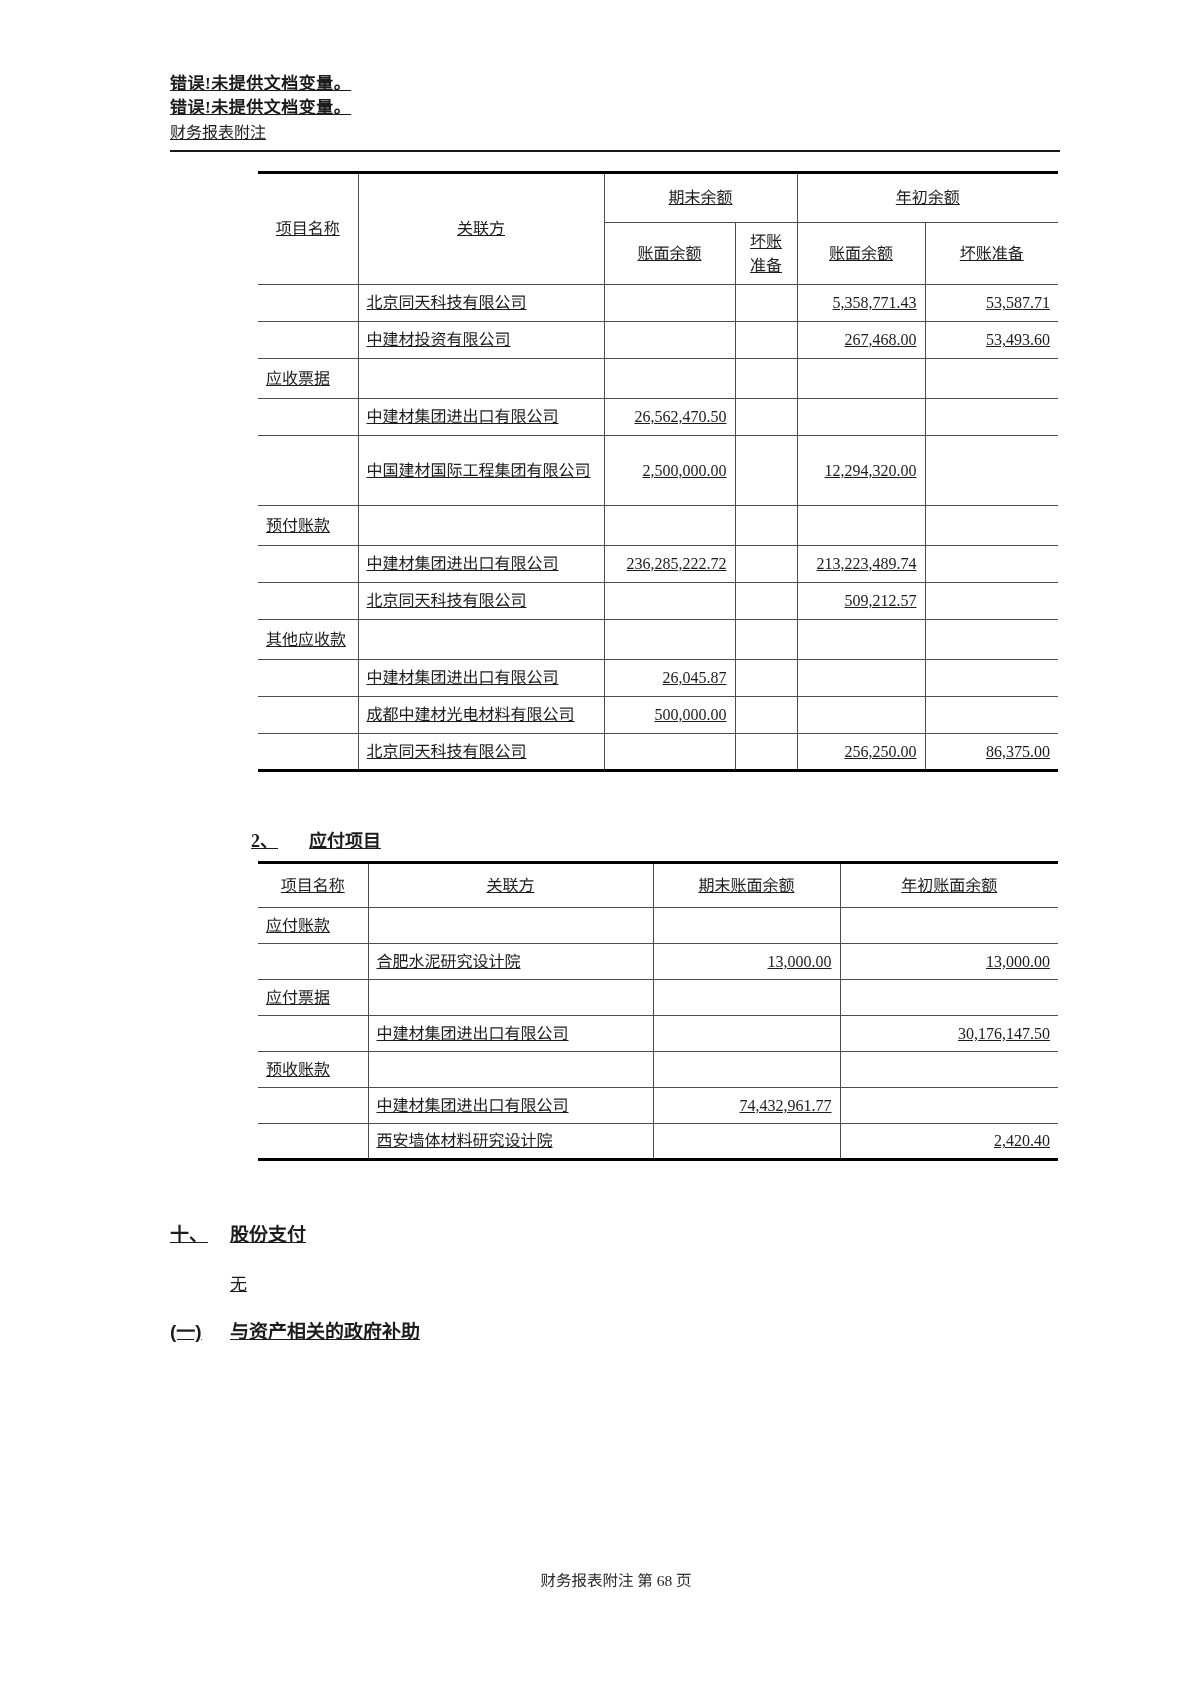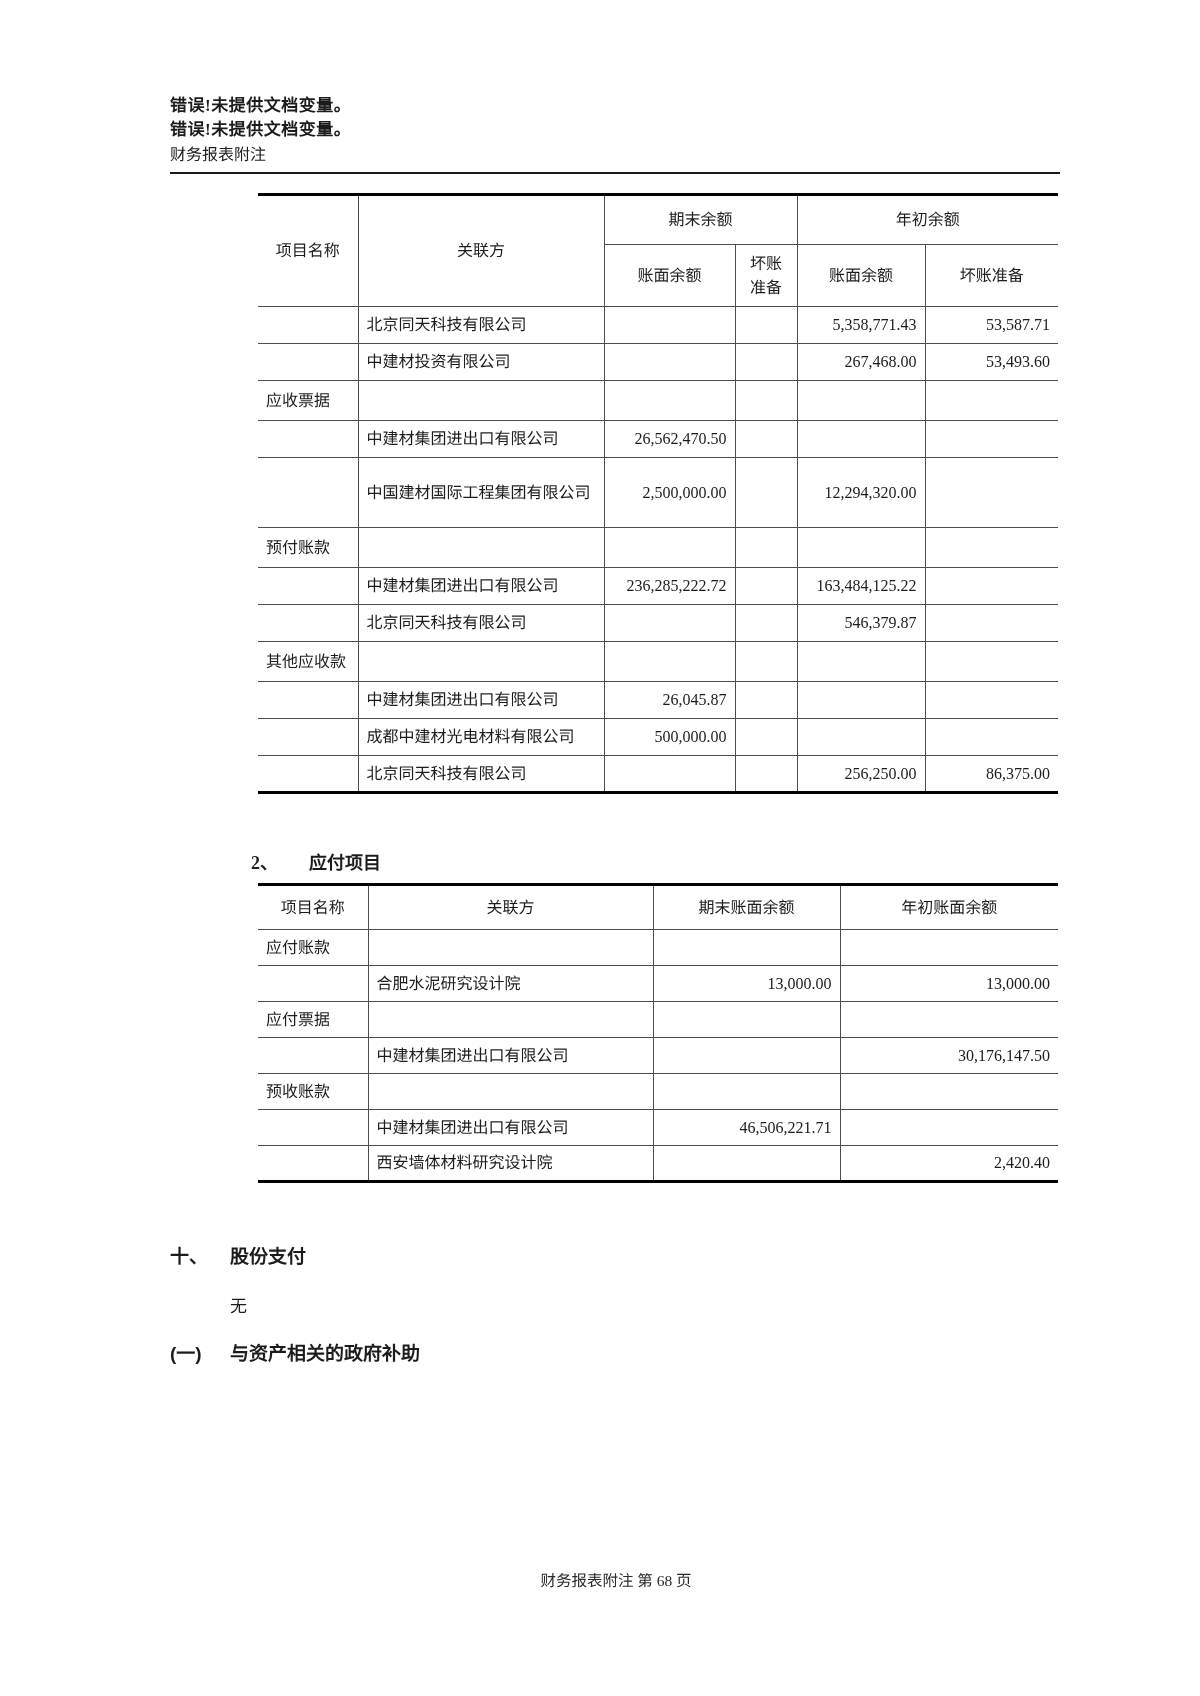--- a/index.html
+++ b/index.html
@@ -7,21 +7,21 @@
   .page {
     position: relative;
     width: 1200px;
     height: 1696px;
     margin: 0 auto;
     background: #ffffff;
     font-family: "Liberation Serif", "DejaVu Serif", serif;
     color: #1c1c1c;
     overflow: hidden;
   }
-  .content { padding: 94px 140px 0 170px; width: 1060px; }
+  .content { padding: 72px 140px 0 170px; width: 1060px; text-decoration: underline; }
 
   
   .doc-header .hline { font-size: 17px; font-weight: bold; line-height: 24px; letter-spacing: 0.5px; }
   .doc-header .hsub  { font-size: 16px; font-weight: normal; line-height: 25px; }
   .header-rule { border: none; border-top: 2px solid #1a1a1a; margin-top: 5px; width: 890px; }
 
   
   .tbl-wrap { margin-left: 88px; }
   table.fin {
     border-collapse: collapse;
@@ -163,29 +163,29 @@
             <td class="num"></td>
             <td class="num"></td>
             <td class="num"></td>
             <td class="num"></td>
           </tr>
           <tr class="r">
             <td class="item"></td>
             <td class="party">中建材集团进出口有限公司</td>
             <td class="num">236,285,222.72</td>
             <td class="num"></td>
-            <td class="num">163,484,125.22</td>
+            <td class="num">213,223,489.74</td>
             <td class="num"></td>
           </tr>
           <tr class="r">
             <td class="item"></td>
             <td class="party">北京同天科技有限公司</td>
             <td class="num"></td>
             <td class="num"></td>
-            <td class="num">546,379.87</td>
+            <td class="num">509,212.57</td>
             <td class="num"></td>
           </tr>
           <tr class="lbl">
             <td class="item">其他应收款</td>
             <td class="party"></td>
             <td class="num"></td>
             <td class="num"></td>
             <td class="num"></td>
             <td class="num"></td>
           </tr>
@@ -263,21 +263,21 @@
           </tr>
           <tr class="lbl">
             <td class="item">预收账款</td>
             <td class="party"></td>
             <td class="num"></td>
             <td class="num"></td>
           </tr>
           <tr class="r">
             <td class="item"></td>
             <td class="party">中建材集团进出口有限公司</td>
-            <td class="num">46,506,221.71</td>
+            <td class="num">74,432,961.77</td>
             <td class="num"></td>
           </tr>
           <tr class="r">
             <td class="item"></td>
             <td class="party">西安墙体材料研究设计院</td>
             <td class="num"></td>
             <td class="num">2,420.40</td>
           </tr>
         </tbody>
       </table>

